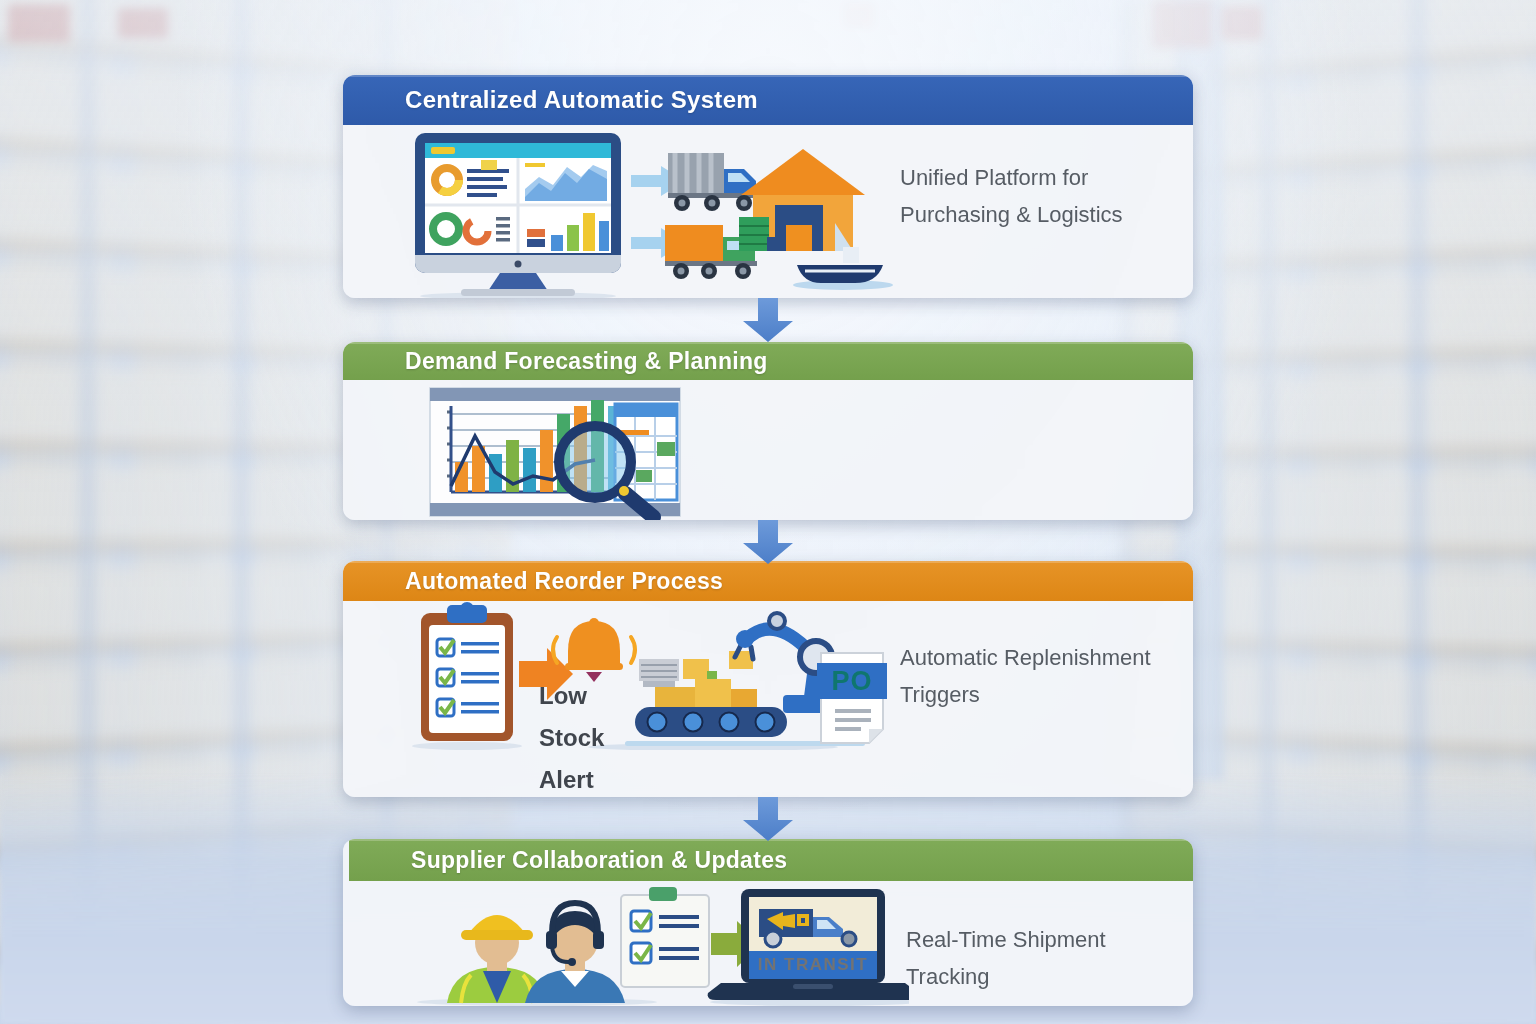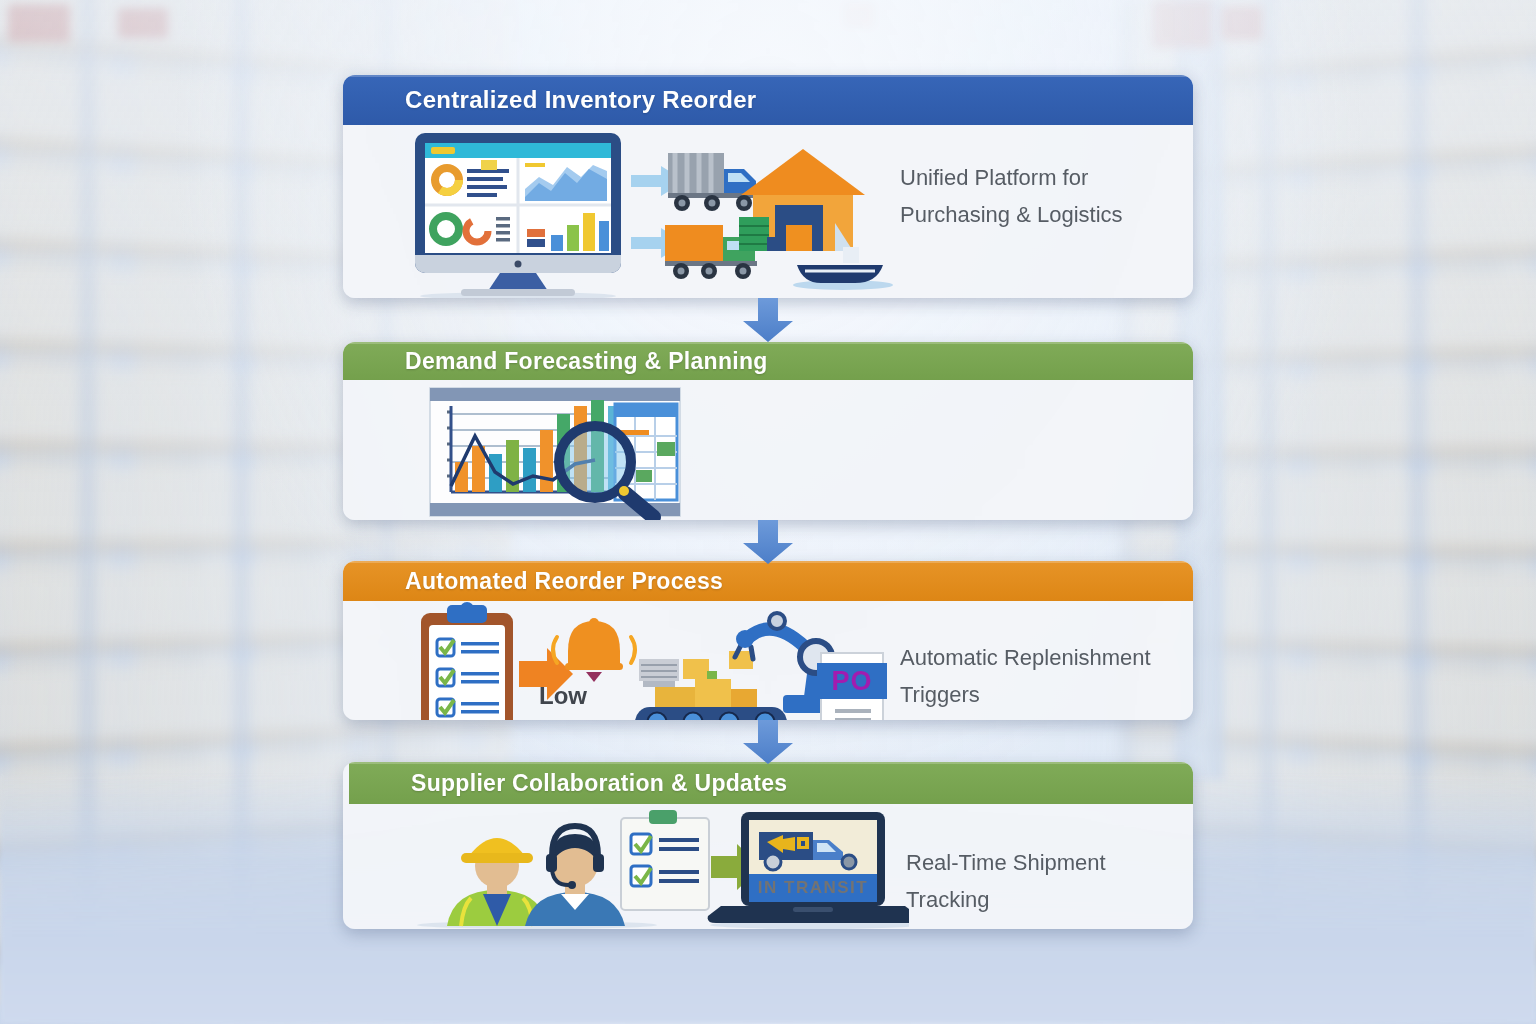--- a/index.html
+++ b/index.html
@@ -42,32 +42,32 @@
       text-shadow:0 1px 2px rgba(0,0,0,.18); box-shadow:inset 0 2px 0 rgba(255,255,255,.22); }
   .hdr-blue   { background:linear-gradient(180deg,#3766b8,#2e5aa9); }
   .hdr-green  { background:linear-gradient(180deg,#7fa855,#76a24e); background:linear-gradient(180deg,#80ab58,#74a04c); }
   .hdr-orange { background:linear-gradient(180deg,#e79427,#dd8615); }
   .panel-body { position:relative; }
   .icons-svg { position:absolute; left:0; top:0; }
   .panel-label { position:absolute; left:557px; font-size:22px; color:#565c64; line-height:37px; }
   .panel-label span { display:block; }
   .p1 { height:223px; } .p1 .panel-header { height:50px; font-size:24px; } .p1 .panel-body { height:173px; }
   .p2 { height:178px; } .p2 .panel-header { height:38px; font-size:23px; } .p2 .panel-body { height:152px; }
-  .p3 { height:159px; } .p3 .panel-header { height:40px; font-size:23px; } .p3 .panel-body { height:149px; }
+  .p3 { height:236px; } .p3 .panel-header { height:40px; font-size:23px; } .p3 .panel-body { height:149px; }
   .p4 { height:167px;padding-left:6px; } .p4 .panel-header { height:42px; font-size:23px; } .p4 .panel-body { height:125px; }
   .arrow-gap { display:flex; justify-content:center; align-items:flex-start; }
   .g1 { height:44px; } .g2 { height:41px; } .g3 { height:42px; }
   .flow-arrow { width:50px; height:44px; background:linear-gradient(180deg,#6d9ada,#4c7ec8);
       clip-path:polygon(30% 0,70% 0,70% 52%,100% 52%,50% 100%,0 52%,30% 52%); }
 
   
   .alert-label { position:absolute; left:196px; top:74px; width:106px; 
       font-size:24px; font-weight:600; color:#40454d; line-height:42px; }
   .po-label { position:absolute; left:474px; top:62px; width:70px; height:36px; display:flex; align-items:center; justify-content:center;
-      font-size:27px; font-weight:700; color:#a21caf; letter-spacing:1px; }
+      font-size:27px; font-weight:700; color:#0f766e; letter-spacing:1px; }
   .transit-label { position:absolute; left:400px; top:70px; width:128px; height:28px; display:flex; align-items:center; justify-content:center;
       font-size:17px; font-weight:700; color:#737373; letter-spacing:1.5px; }
 </style>
 </head>
 <body>
 
 <div class="stage">
 
   <div>
     <div class="rack left"></div>
@@ -79,21 +79,21 @@
     <div class="redbox" style="left:1152px;top:0;width:60px;height:48px"></div>
     <div class="redbox" style="left:1220px;top:6px;width:42px;height:34px"></div>
     <div class="wash"></div>
     <div class="floor"></div>
   </div>
 
   <div class="flow">
 
     <section class="panel p1">
       <header class="panel-header hdr-blue">
-        <span>Centralized Inventory Reorder</span>
+        <span>Centralized Automatic System</span>
       </header>
       <div class="panel-body">
         <svg class="icons-svg" width="560" height="175" viewBox="0 0 560 175">
           <ellipse cx="175" cy="171" rx="98" ry="4" fill="#dce4ee"></ellipse>
           <g>
             <rect x="72" y="8" width="206" height="140" rx="10" fill="#2b4d85"></rect>
             <rect x="82" y="18" width="186" height="110" fill="#ffffff"></rect>
             <rect x="82" y="18" width="186" height="15" fill="#2fb9d8"></rect>
             <rect x="88" y="22" width="24" height="7" rx="2" fill="#f0c830"></rect>
             <line x1="175" y1="33" x2="175" y2="128" stroke="#e2e7ee" stroke-width="3"></line>

